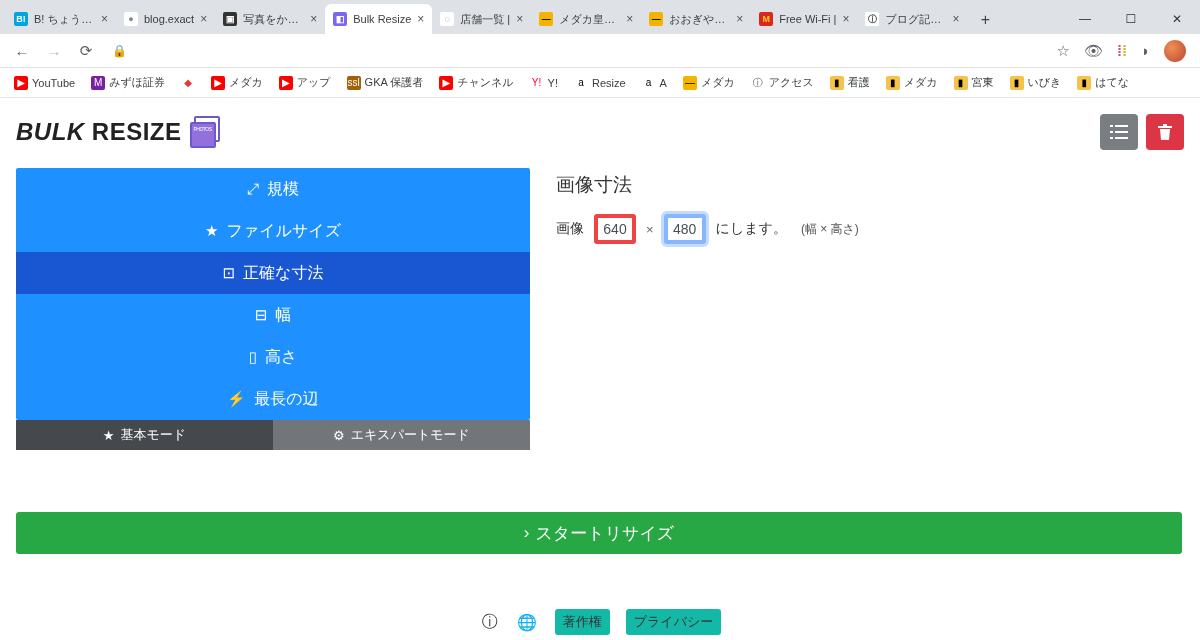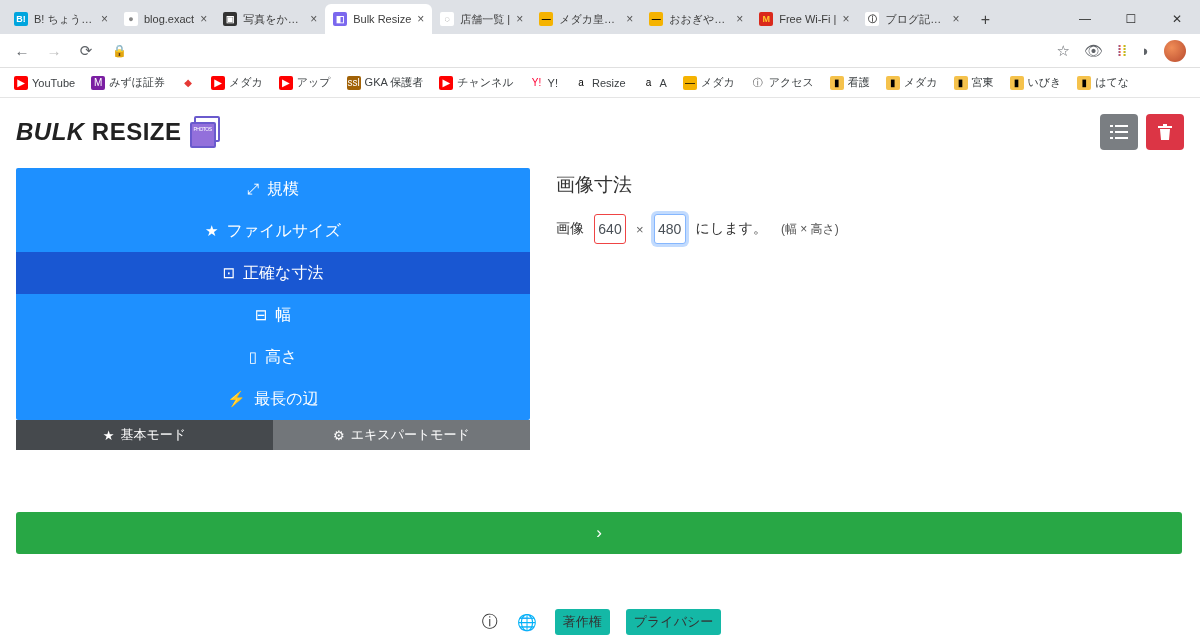--- a/index.html
+++ b/index.html
@@ -54,21 +54,21 @@
   .opt.active { background: #1957d2; }
   .opt .oi { font-size: 15px; }
   .modebar { display: flex; height: 30px; }
   .mode { flex: 1; display: flex; align-items: center; justify-content: center; gap: 6px; color: #fff; font-size: 13px; cursor:pointer; }
   .mode.basic { background: #45494d; }
   .mode.exp { background: #72767a; }
 
   .right-panel { padding-top: 4px; }
   .sec-title { font-size: 19px; color: #333; margin-bottom: 16px; }
   .dim-row { display: flex; align-items: center; gap: 10px; font-size: 14px; color: #333; }
-  .dim-input { width: 32px; height: 30px; border: 1px solid #ef4444; border-radius: 3px; text-align: center; font-size: 14px; color: #495057; }
+  .dim-input { width: 42px; height: 30px; border: 4px solid #ef4444; border-radius: 3px; text-align: center; font-size: 14px; color: #495057; }
   .dim-input.focused { border-color: #86b7fe; box-shadow: 0 0 0 3px rgba(13,110,253,.25); outline:none;}
   .dim-x { color: #666; font-size: 13px; }
   .hint { font-size: 12px; color: #555; margin-left: 4px; }
 
   .start-btn { margin-top: 62px; width: 1166px; height: 42px; background: #28a745; color: #fff; border: none; border-radius: 3px; font-size: 17px; display: flex; align-items: center; justify-content: center; gap: 6px; cursor:pointer; }
 
   .footer { margin-top: 55px; display: flex; align-items: center; justify-content: center; gap: 16px; font-size: 14px; color: #333; }
   .footer .flnk { padding: 4px 8px; cursor:pointer; background:#14b8a6; border-radius:3px; font-size:13px;}
   .footer .fic { width:22px; height:22px; display:inline-flex; align-items:center; justify-content:center; font-size:16px; cursor:pointer;}
 
@@ -305,20 +305,21 @@
           <span class="dim-x">×</span>
           <input class="dim-input focused" value="480" style="">
           <span>にします。</span>
           <span class="hint">(幅 × 高さ)</span>
         </div>
       </div>
     </div>
 
     <button class="start-btn">
       <span>›</span>
+      <span>スタートリサイズ</span>
     </button>
 
     <div class="footer">
       <span class="fic">ⓘ</span>
       <span class="fic">🌐</span>
       <span class="flnk">著作権</span>
       <span class="flnk">プライバシー</span>
     </div>
   </div>
 </div>

